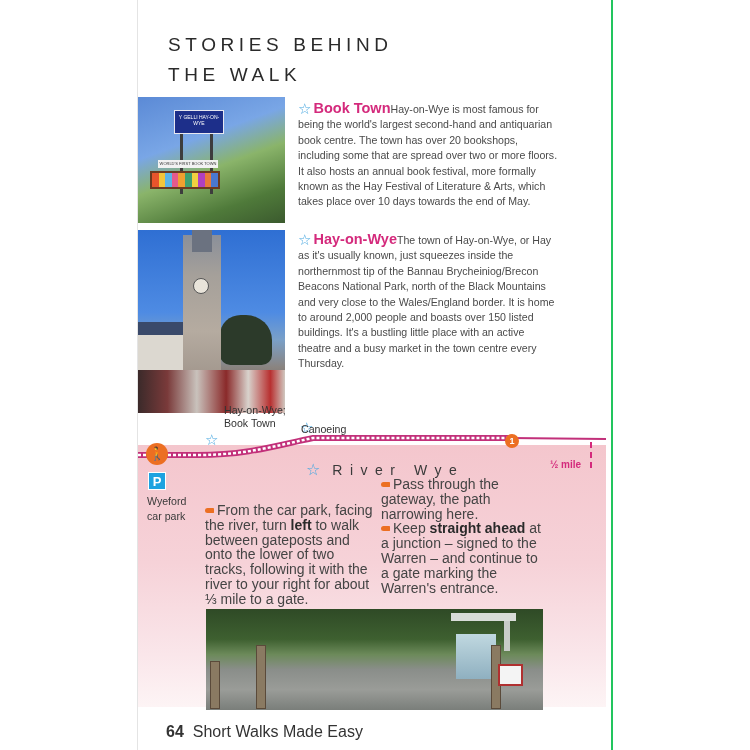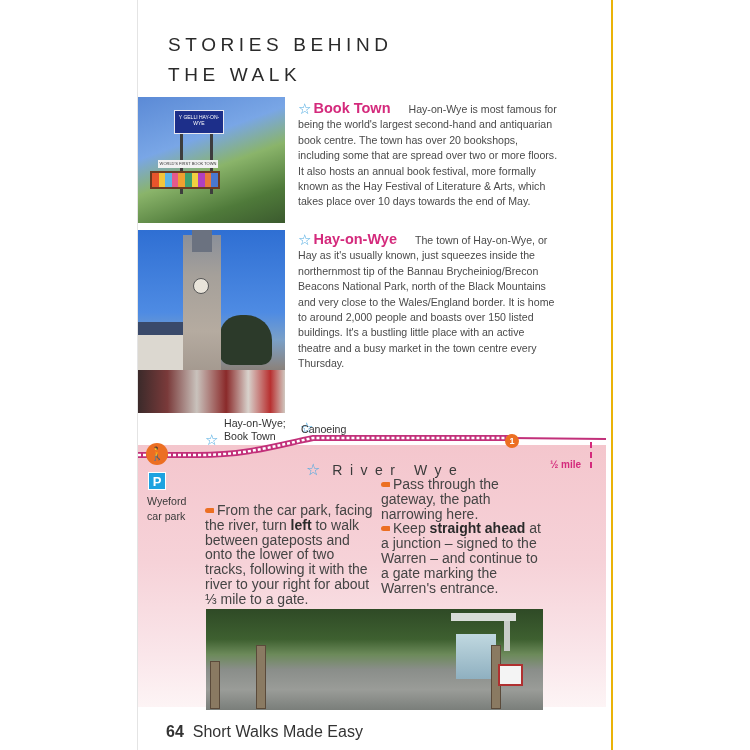--- a/index.html
+++ b/index.html
@@ -3,21 +3,21 @@
   <meta charset="utf-8">
   <style>
     * { box-sizing: border-box; margin: 0; padding: 0; }
     html, body { width: 750px; height: 750px; background: #ffffff; overflow: hidden; }
     body { position: relative; font-family: "Liberation Sans", "DejaVu Sans", sans-serif; color: #3a3a3a; }
 
     .page {
       position: absolute; left: 137px; top: 0; width: 476px; height: 750px;
       background: #ffffff;
       border-left: 1px solid #e4e4e4;
-      border-right: 2px solid #eab308;
+      border-right: 2px solid #22c55e;
     }
     .title {
       position: absolute; left: 30px; top: 30px;
       font-size: 19px; letter-spacing: 4.6px; line-height: 30px;
       color: #2a2a2a; font-weight: normal;
     }
     .title span { display: block; }
 
     .photo { position: absolute; overflow: hidden; }
     .photo-booktown {
@@ -53,31 +53,31 @@
     .crowd { position: absolute; left: 0; top: 140px; width: 147px; height: 43px; background: linear-gradient(90deg, #3b2a2a 0%, #7a3a3a 20%, #c9c2bc 40%, #8a2a2a 60%, #d8d2cc 75%, #b83030 90%, #d0c8c0 100%); }
     .building-left { position: absolute; left: 0; top: 92px; width: 45px; height: 50px; background: linear-gradient(180deg, #3a4a6a 0 25%, #dcd8d0 25%); }
 
     .story {
       position: absolute; left: 160px; width: 262px;
       font-size: 10.6px; line-height: 15.4px; color: #4a4a4a;
     }
     .story-booktown { top: 101px; }
     .story-hay { top: 232px; }
     .story .star { color: #4aa8e0; font-size: 15px; margin-right: 2px; vertical-align: -1px; }
-    .story .heading { color: #d42a7c; font-size: 14.5px; font-weight: bold; margin-right: 18px; }
+    .story .heading { color: #d42a7c; font-size: 14.5px; font-weight: bold; margin-right: 0; }
 
     
     .map-band {
       position: absolute; left: 0; top: 445px; width: 468px; height: 262px;
       background: linear-gradient(180deg, #f4c6cd 0%, #f6d2d8 45%, #fae6ea 80%, #fdf4f5 100%);
     }
     .route-svg { position: absolute; left: 0; top: 415px; width: 468px; height: 50px; overflow: visible; }
 
     .map-label { position: absolute; font-size: 10.6px; line-height: 13px; color: #333; }
-    .lbl-hay { left: 86px; top: 417px; }
+    .lbl-hay { left: 86px; top: 404px; }
     .lbl-canoe { left: 163px; top: 423px; }
     .map-star { position: absolute; color: #4aa8e0; font-size: 15px; line-height: 15px; }
     .star-hay { left: 67px; top: 432px; }
     .star-canoe { left: 162px; top: 420px; }
 
     .walker-icon {
       position: absolute; left: 8px; top: 443px; width: 22px; height: 22px; border-radius: 50%;
       background: #ec6f22; color: #fff; font-size: 13px; line-height: 22px; text-align: center; font-weight: bold;
     }
     .waypoint {

